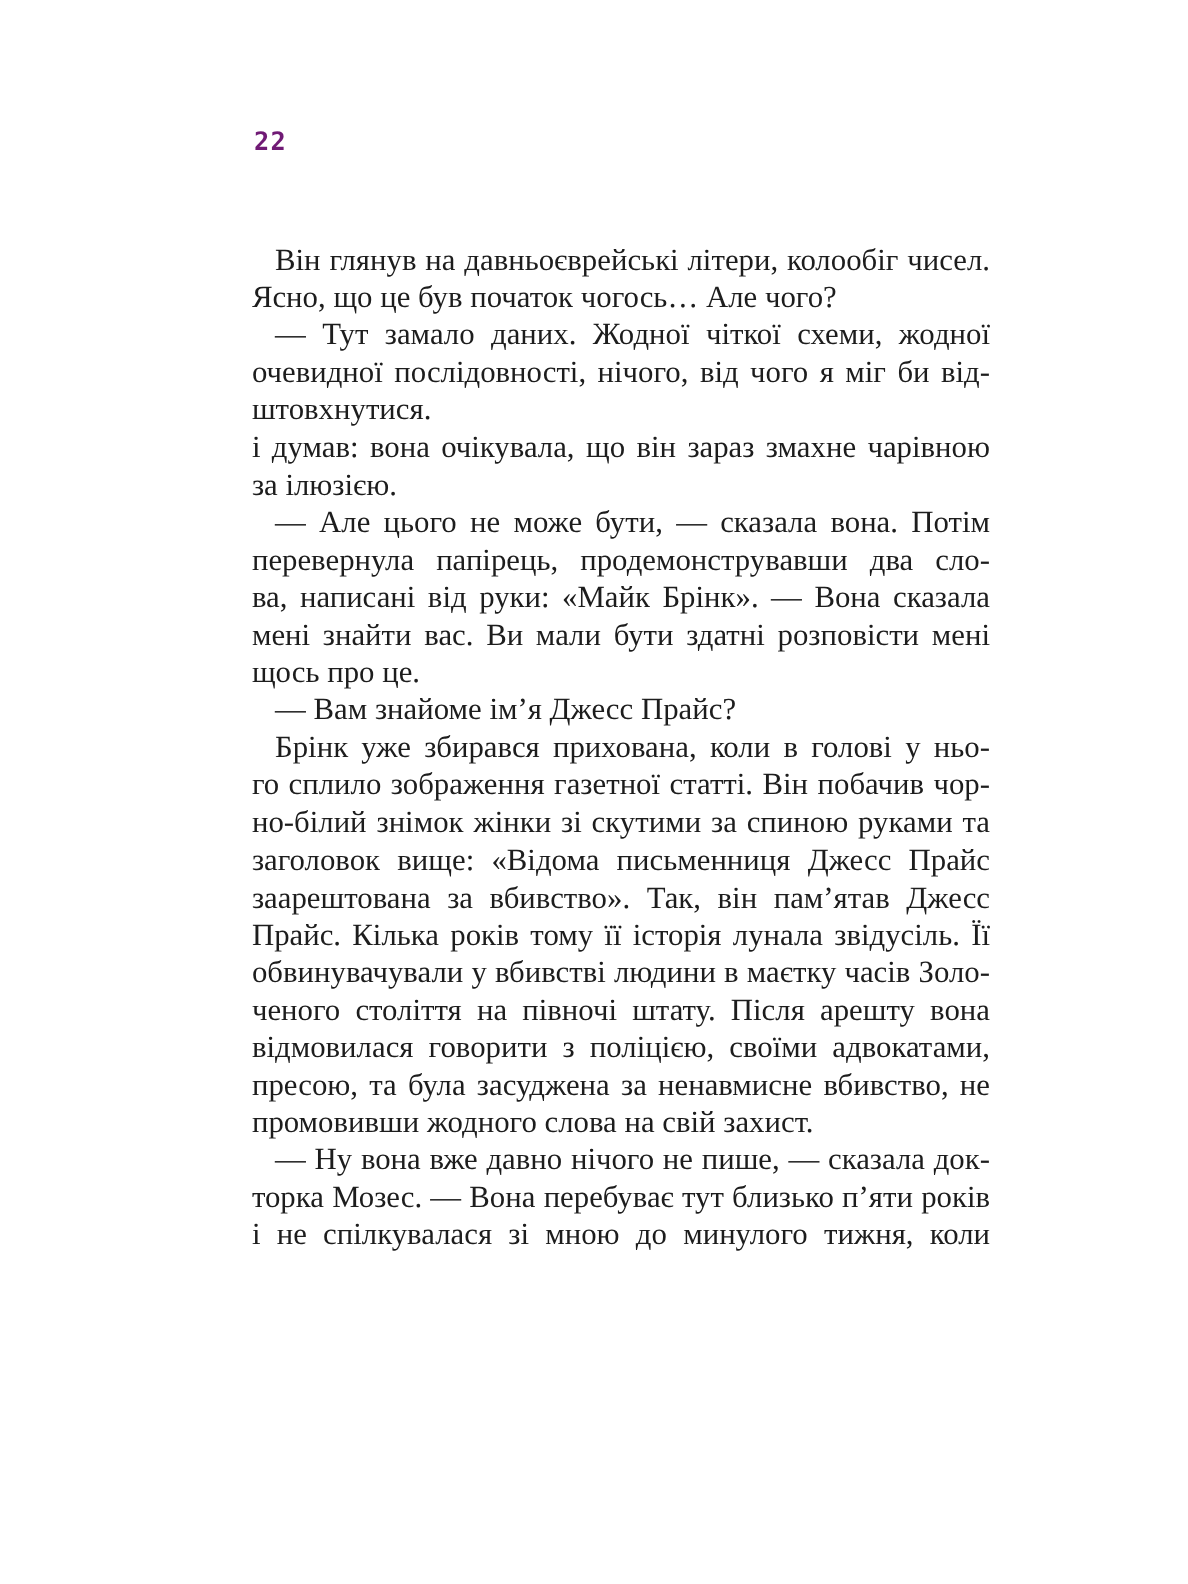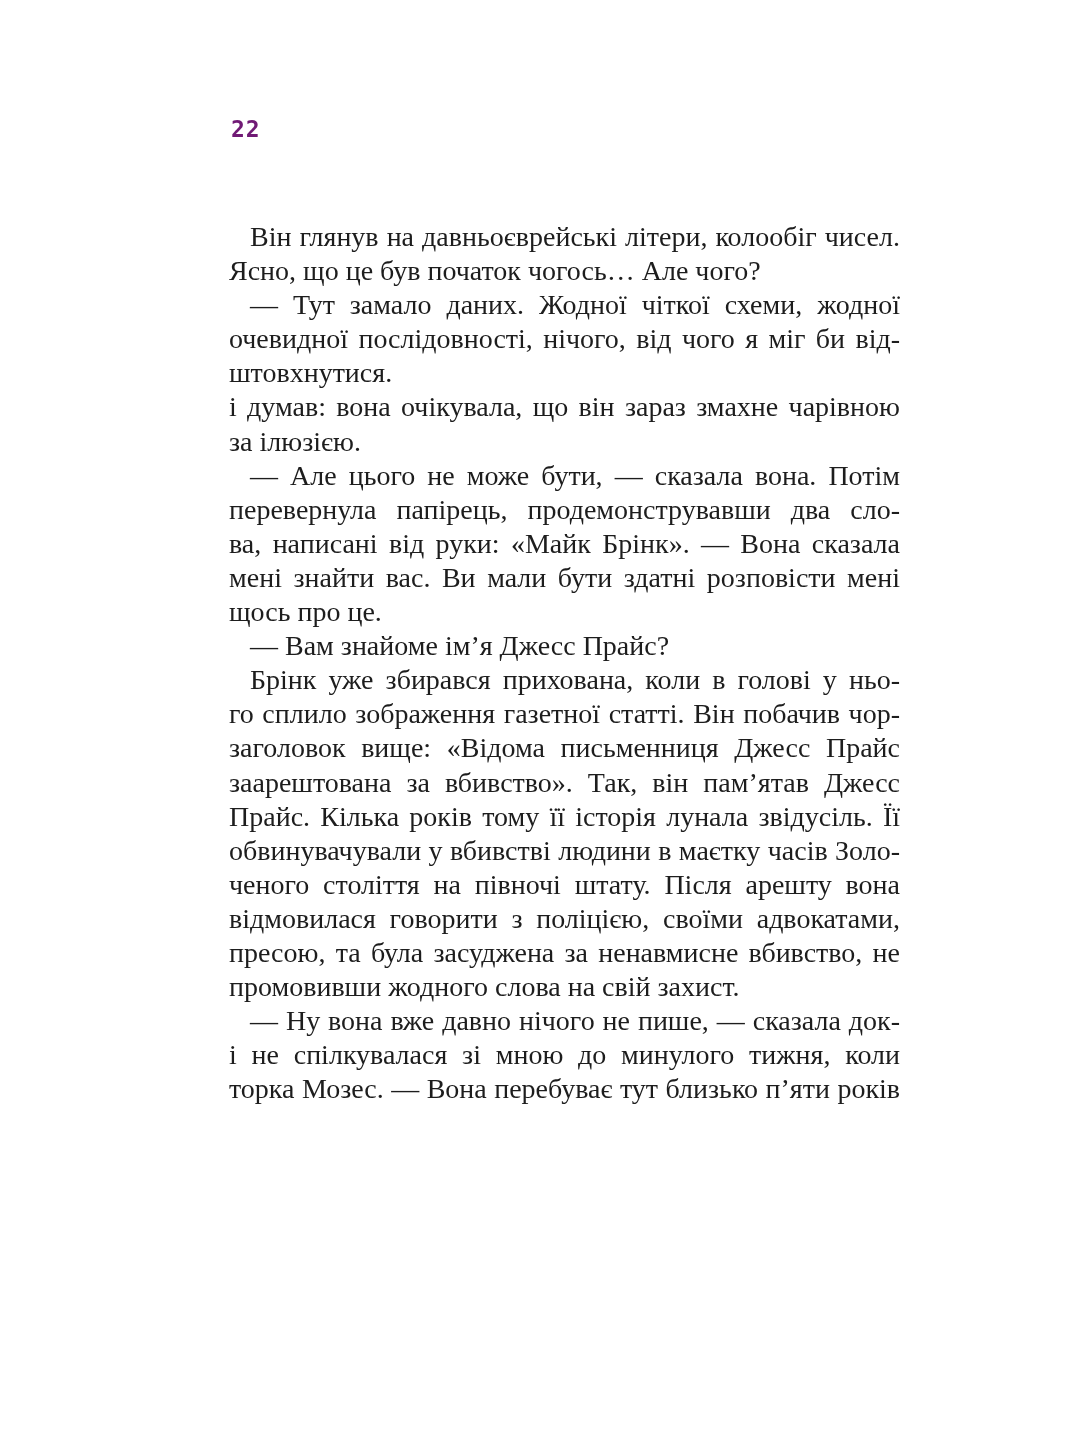--- a/index.html
+++ b/index.html
@@ -61,25 +61,26 @@
       <div class="line">і думав: вона очікувала, що він зараз змахне чарівною</div>
       <div class="line end">за ілюзією.</div>
       <div class="line indent">— Але цього не може бути, — сказала вона. Потім</div>
       <div class="line">перевернула папірець, продемонструвавши два сло-</div>
       <div class="line">ва, написані від руки: «Майк Брінк». — Вона сказала</div>
       <div class="line">мені знайти вас. Ви мали бути здатні розповісти мені</div>
       <div class="line end">щось про це.</div>
       <div class="line indent end">— Вам знайоме ім’я Джесс Прайс?</div>
       <div class="line indent">Брінк уже збирався прихована, коли в голові у ньо-</div>
       <div class="line">го сплило зображення газетної статті. Він побачив чор-</div>
+      <div class="line">но-білий знімок жінки зі скутими за спиною руками та</div>
       <div class="line">заголовок вище: «Відома письменниця Джесс Прайс</div>
       <div class="line">заарештована за вбивство». Так, він пам’ятав Джесс</div>
       <div class="line">Прайс. Кілька років тому її історія лунала звідусіль. Її</div>
       <div class="line">обвинувачували у вбивстві людини в маєтку часів Золо-</div>
       <div class="line">ченого століття на півночі штату. Після арешту вона</div>
       <div class="line">відмовилася говорити з поліцією, своїми адвокатами,</div>
       <div class="line">пресою, та була засуджена за ненавмисне вбивство, не</div>
       <div class="line end">промовивши жодного слова на свій захист.</div>
       <div class="line indent">— Ну вона вже давно нічого не пише, — сказала док-</div>
+      <div class="line">торка Мозес. — Вона перебуває тут близько п’яти років</div>
       <div class="line">і не спілкувалася зі мною до минулого тижня, коли</div>
-      <div class="line">торка Мозес. — Вона перебуває тут близько п’яти років</div>
     </div>
 </div>
 
 </body></html>

